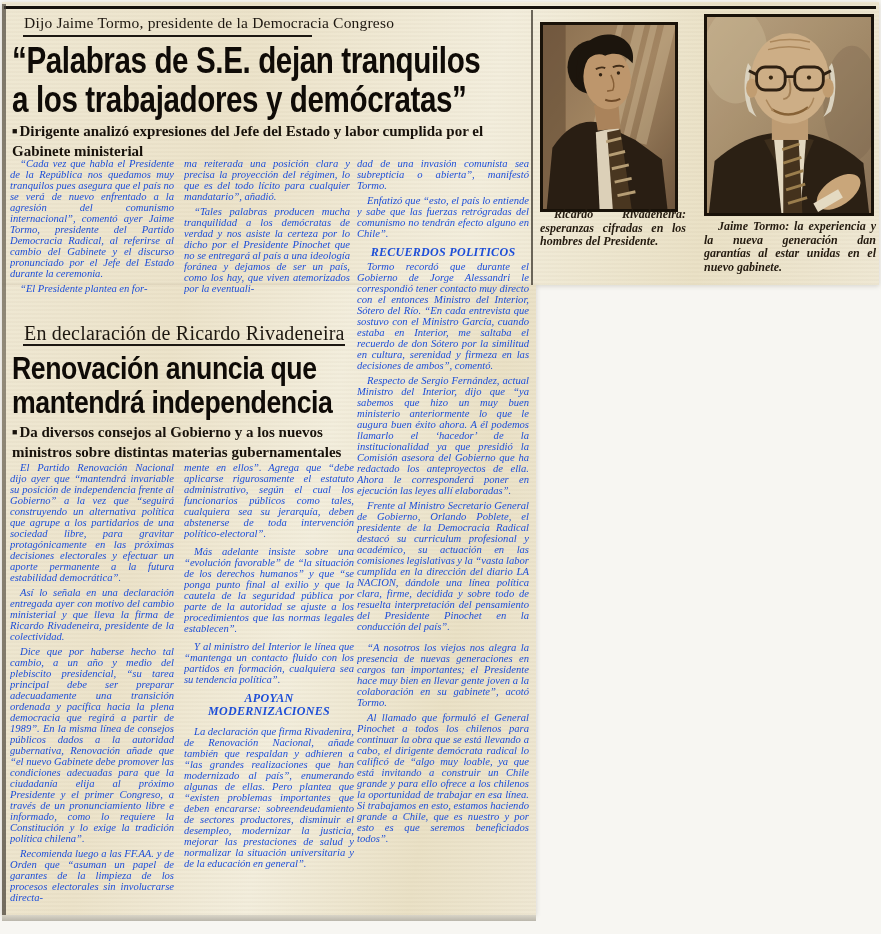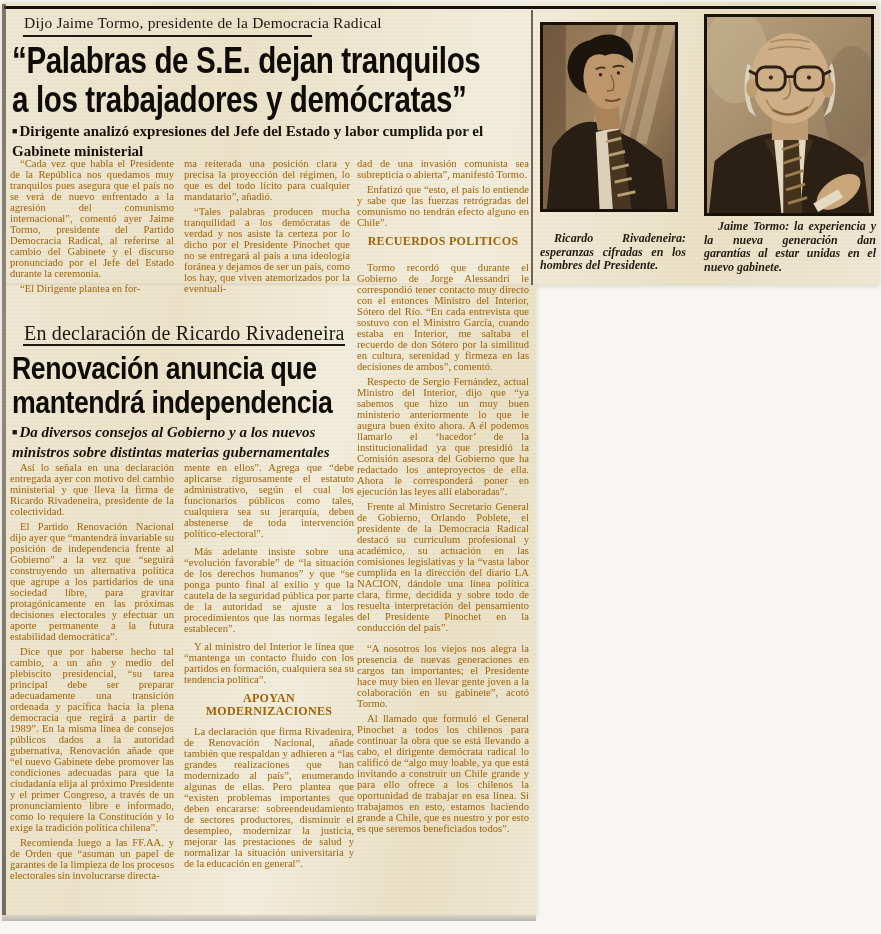--- a/index.html
+++ b/index.html
@@ -31,61 +31,61 @@
   .kicker-rule { position:absolute; height:2px; background:#1d1812; }
   .headline { position:absolute; color:#0f0b07; font-family:"Liberation Sans", sans-serif; font-weight:700; }
   .headline .hl-line { transform:scaleX(.8); transform-origin:0 50%; white-space:nowrap; }
   .hl-a1 { font-size:37px; line-height:39px; letter-spacing:-.5px; }
   .hl-a2 { font-size:31px; line-height:34px; letter-spacing:-.5px; }
   .hl-a2 .hl-line { transform:scaleX(.86); }
 
   .subhead { position:absolute; font-weight:700; font-size:15px; line-height:20px; color:#18120b; }
   .subhead .sq { font-size:9px; vertical-align:2px; padding-right:2px; }
 
-  .col { position:absolute; overflow:hidden; color:#a16207; }
+  .col { position:absolute; overflow:hidden; color:#1d4ed8;font-style:italic; }
   .col p { font-size:10.6px; line-height:11px; text-align:justify; text-indent:10px; margin-bottom:4px;
            word-spacing:-.2px; }
   .col p.cont { text-indent:0; }
   .col .section-head { text-align:center; font-weight:700; font-size:12px; line-height:13px;
-                       margin:7px 0 14px; letter-spacing:.3px; text-indent:0; }
+                       margin:7px 0 2px; letter-spacing:.3px; text-indent:0; }
   .col .section-head.tight { margin:7px 0 0; }
   .col .section-head.tight2 { margin:0 0 6px; }
 
   .photo { position:absolute; border:3px solid #191209; background:#9c8263; overflow:hidden; }
   .photo svg { display:block; width:100%; height:100%; }
   .caption { position:absolute; font-style:italic; font-weight:700; font-size:12px; line-height:13.5px;
              color:#241b10; text-indent:14px; text-align:justify; }
 </style>
 </head>
 <body>
 
 <div class="page">
 
   <div class="paper paper-top"></div>
   <div class="paper paper-left"></div>
   <div class="top-rule"></div>
   <div class="left-edge"></div>
   <div class="vrule"></div>
   <div class="bottom-edge"></div>
 
-  <div class="kicker" style="left:24px; top:14px;">Dijo Jaime Tormo, presidente de la Democracia Radical</div>
+  <div class="kicker" style="left:24px; top:14px;">Dijo Jaime Tormo, presidente de la Democracia Congreso</div>
   <div class="kicker-rule" style="left:23px; top:35px; width:289px;"></div>
 
   <div class="headline hl-a1" style="left:12px; top:41px;">
     <div class="hl-line">“Palabras de S.E. dejan tranquilos</div>
     <div class="hl-line">a los trabajadores y demócratas”</div>
   </div>
 
   <div class="subhead" style="left:12px; top:121px; width:516px;">
     <span class="sq">■</span><span>Dirigente analizó expresiones del Jefe del Estado y labor cumplida por el Gabinete ministerial</span>
   </div>
 
   <div class="col" style="left:10px; top:158px; width:164px; height:162px;">
     <p>“Cada vez que habla el Presidente de la República nos quedamos muy tranquilos pues asegura que el país no se verá de nuevo enfrentado a la agresión del comunismo internacional”, comentó ayer Jaime Tormo, presidente del Partido Democracia Radical, al referirse al cambio del Gabinete y el discurso pronunciado por el Jefe del Estado durante la ceremonia.</p>
-    <p>“El Dirigente plantea en for-</p>
+    <p>“El Presidente plantea en for-</p>
   </div>
 
   <div class="col" style="left:184px; top:158px; width:166px; height:162px;">
     <p class="cont">ma reiterada una posición clara y precisa la proyección del régimen, lo que es del todo lícito para cualquier mandatario”, añadió.</p>
     <p>“Tales palabras producen mucha tranquilidad a los demócratas de verdad y nos asiste la certeza por lo dicho por el Presidente Pinochet que no se entregará al país a una ideología foránea y dejamos de ser un país, como los hay, que viven atemorizados por la eventuali-</p>
   </div>
 
   <div class="col" style="left:357px; top:158px; width:172px; height:758px;">
     <p class="cont">dad de una invasión comunista sea subrepticia o abierta”, manifestó Tormo.</p>
     <p>Enfatizó que “esto, el país lo entiende y sabe que las fuerzas retrógradas del comunismo no tendrán efecto alguno en Chile”.</p>
@@ -98,27 +98,27 @@
   </div>
 
   <div class="kicker" style="left:24px; top:322px; font-size:20px;">En declaración de Ricardo Rivadeneira</div>
   <div class="kicker-rule" style="left:23px; top:344px; width:322px;"></div>
 
   <div class="headline hl-a2" style="left:12px; top:352px;">
     <div class="hl-line">Renovación anuncia que</div>
     <div class="hl-line">mantendrá independencia</div>
   </div>
 
-  <div class="subhead" style="left:12px; top:422px; width:352px;font-style:italic;">
+  <div class="subhead" style="left:12px; top:422px; width:352px;">
     <span class="sq">■</span><span>Da diversos consejos al Gobierno y a los nuevos ministros sobre distintas materias gubernamentales</span>
   </div>
 
   <div class="col" style="left:10px; top:462px; width:164px; height:452px;">
+    <p>El Partido Renovación Nacional dijo ayer que “mantendrá invariable su posición de independencia frente al Gobierno” a la vez que “seguirá construyendo un alternativa política que agrupe a los partidarios de una sociedad libre, para gravitar protagónicamente en las próximas decisiones electorales y efectuar un aporte permanente a la futura estabilidad democrática”.</p>
     <p>Así lo señala en una declaración entregada ayer con motivo del cambio ministerial y que lleva la firma de Ricardo Rivadeneira, presidente de la colectividad.</p>
-    <p>El Partido Renovación Nacional dijo ayer que “mantendrá invariable su posición de independencia frente al Gobierno” a la vez que “seguirá construyendo un alternativa política que agrupe a los partidarios de una sociedad libre, para gravitar protagónicamente en las próximas decisiones electorales y efectuar un aporte permanente a la futura estabilidad democrática”.</p>
     <p>Dice que por haberse hecho tal cambio, a un año y medio del plebiscito presidencial, “su tarea principal debe ser preparar adecuadamente una transición ordenada y pacífica hacia la plena democracia que regirá a partir de 1989”. En la misma línea de consejos públicos dados a la autoridad gubernativa, Renovación añade que “el nuevo Gabinete debe promover las condiciones adecuadas para que la ciudadanía elija al próximo Presidente y el primer Congreso, a través de un pronunciamiento libre e informado, como lo requiere la Constitución y lo exige la tradición política chilena”.</p>
     <p>Recomienda luego a las FF.AA. y de Orden que “asuman un papel de garantes de la limpieza de los procesos electorales sin involucrarse directa-</p>
   </div>
 
   <div class="col" style="left:184px; top:462px; width:170px; height:452px;">
     <p class="cont">mente en ellos”. Agrega que “debe aplicarse rigurosamente el estatuto administrativo, según el cual los funcionarios públicos como tales, cualquiera sea su jerarquía, deben abstenerse de toda intervención político-electoral”.</p>
     <p style="margin-top:7px;">Más adelante insiste sobre una “evolución favorable” de “la situación de los derechos humanos” y que “se ponga punto final al exilio y que la cautela de la seguridad pública por parte de la autoridad se ajuste a los procedimientos que las normas legales establecen”.</p>
     <p style="margin-top:7px;">Y al ministro del Interior le línea que “mantenga un contacto fluido con los partidos en formación, cualquiera sea su tendencia política”.</p>
     <div class="section-head tight">APOYAN</div>
     <div class="section-head tight2">MODERNIZACIONES</div>
@@ -193,16 +193,16 @@
       <path d="M68,96 q19,12 38,-2" stroke="#8a6437" stroke-width="2.5" fill="none"></path>
       <path d="M62,86 q4,8 8,12 M112,84 q-2,8 -7,12" stroke="#b18c5f" stroke-width="1.5" fill="none"></path>
       <g transform="rotate(-34 138 182)">
           <ellipse cx="138" cy="182" rx="26" ry="14" fill="#d2ae80"></ellipse>
         </g>
       <rect x="112" y="186" width="30" height="10" fill="#efe6cf" transform="rotate(-30 127 191)"></rect>
       <rect width="172" height="204" fill="#6b4f30" opacity=".08"></rect>
     </svg>
   </div>
 
-  <div class="caption" style="left:540px; top:232px; width:146px;">Ricardo Rivadeneira: esperanzas cifradas en los hombres del Presidente.</div>
+  <div class="caption" style="left:540px; top:208px; width:146px;">Ricardo Rivadeneira: esperanzas cifradas en los hombres del Presidente.</div>
   <div class="caption" style="left:704px; top:220px; width:172px;">Jaime Tormo: la experiencia y la nueva generación dan garantías al estar unidas en el nuevo gabinete.</div>
 
 </div>
 
 </body></html>

